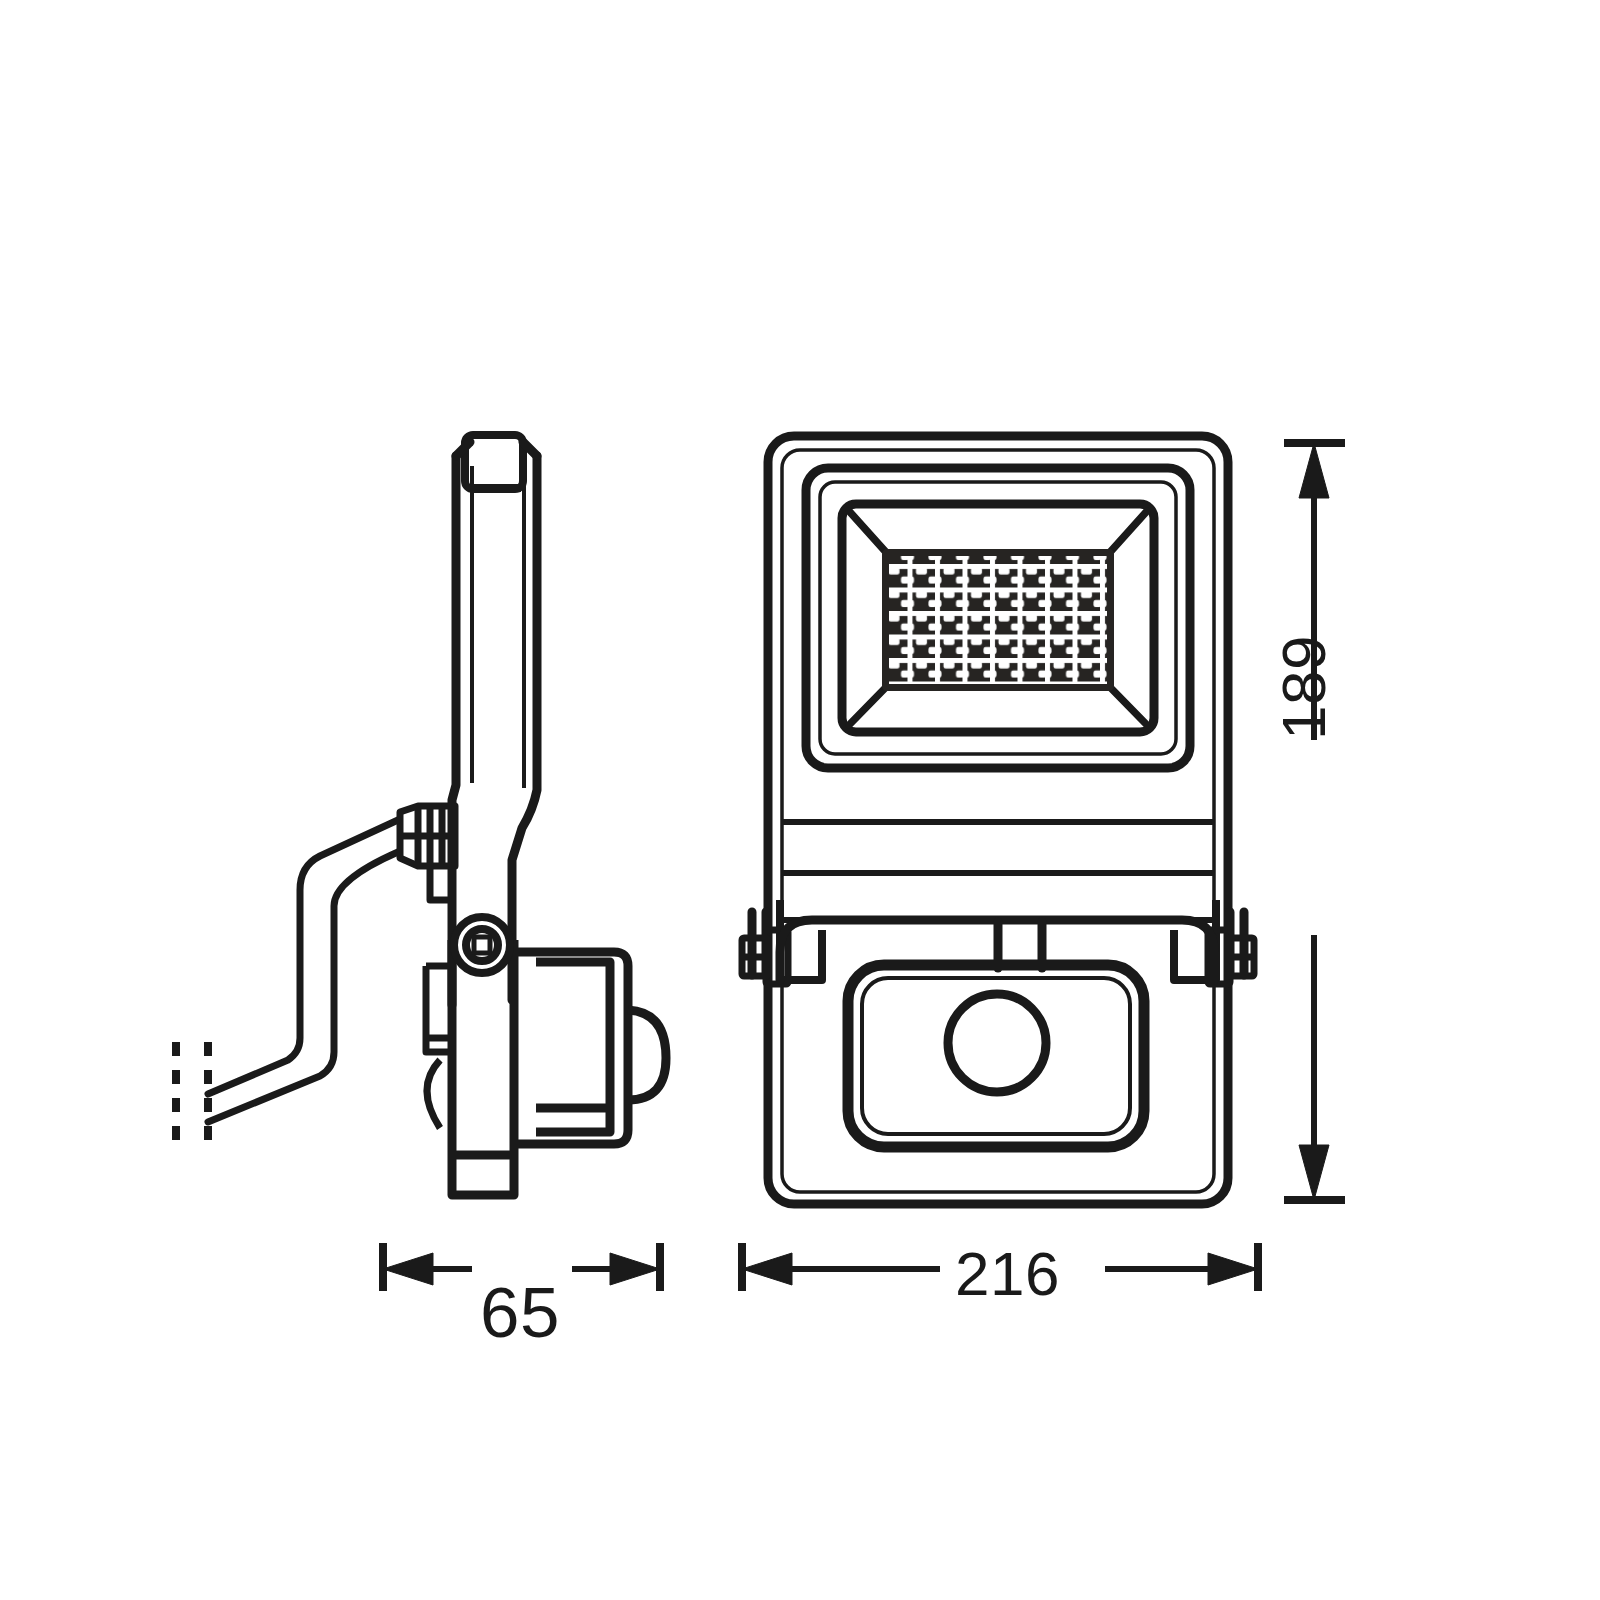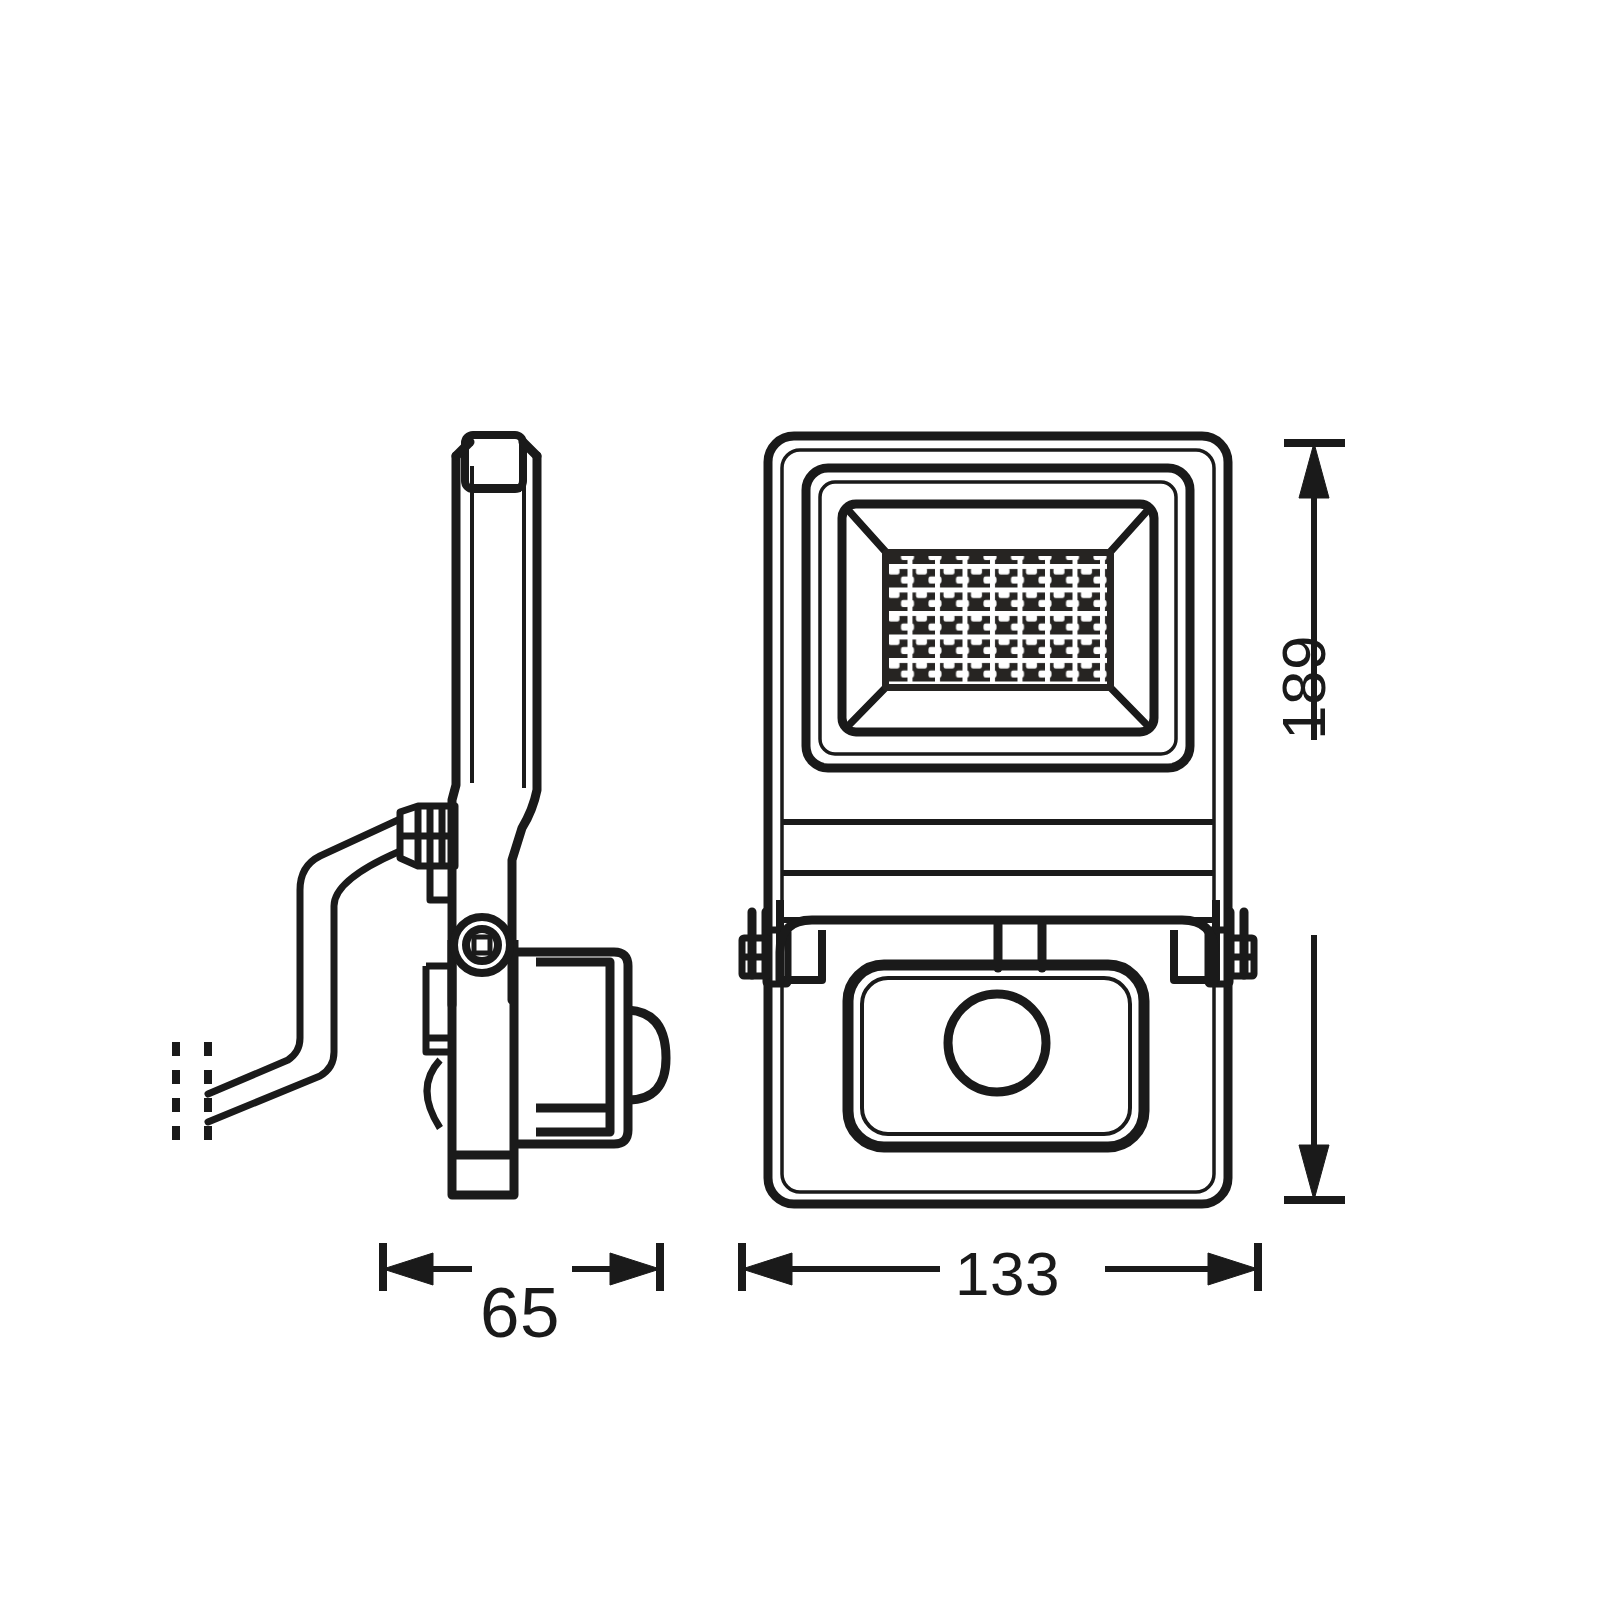--- a/index.html
+++ b/index.html
@@ -237,15 +237,15 @@
       <polygon points="742,1269 792,1253 792,1285"></polygon>
       <polygon points="1258,1269 1208,1253 1208,1285"></polygon>
     </g>
 
   </svg>
 
   <div class="dim-label" id="label-189">189</div>
 
   <div class="dim-label" id="label-65">65</div>
 
-  <div class="dim-label" id="label-133">133</div>
+  <div class="dim-label" id="label-133">216</div>
 
 </div>
 
 </body></html>

